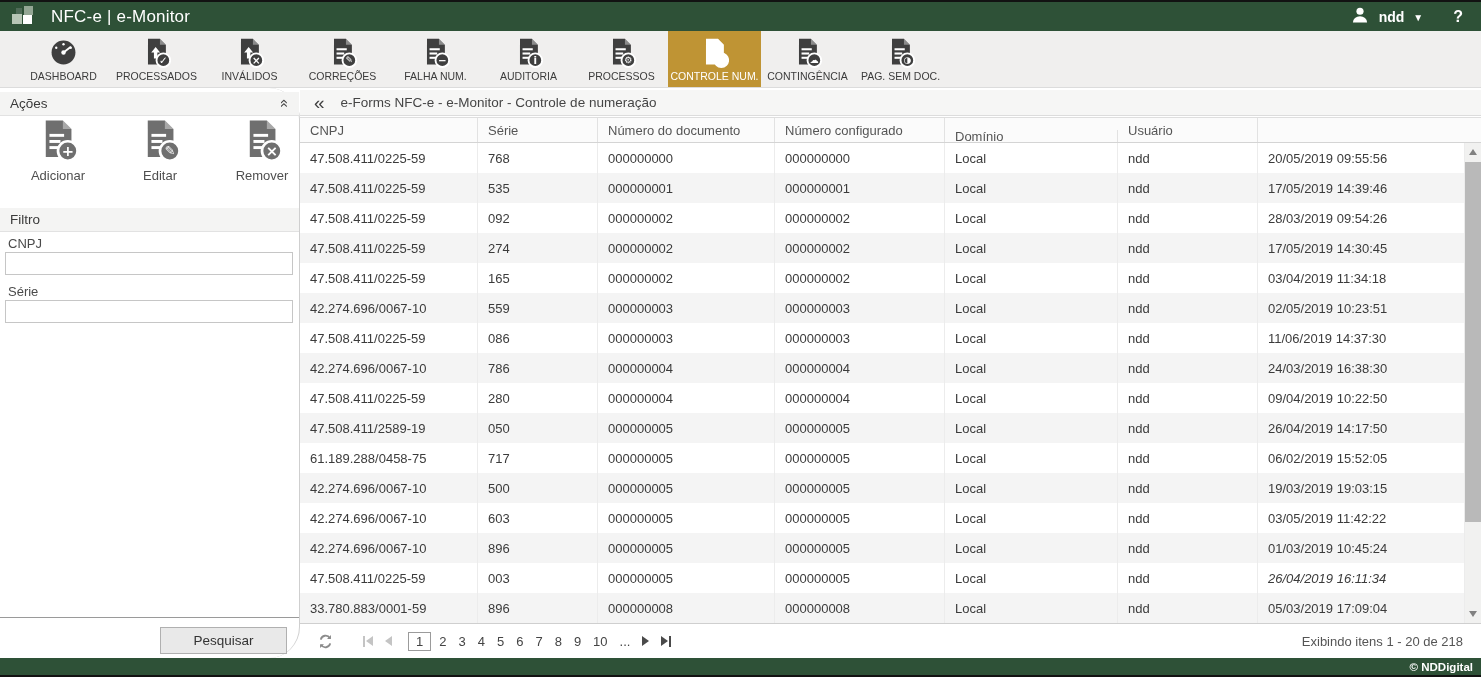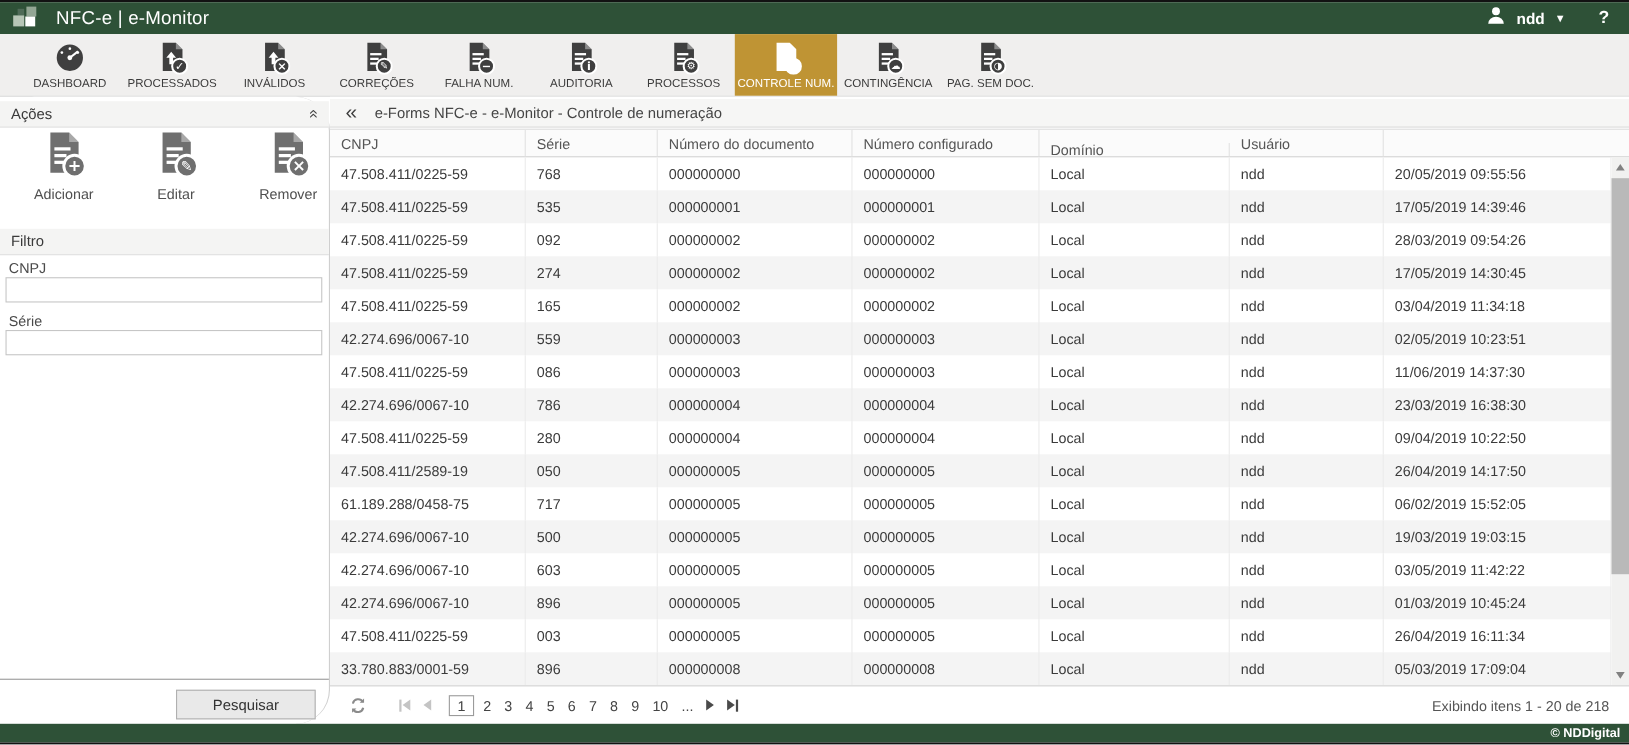--- a/index.html
+++ b/index.html
@@ -406,21 +406,21 @@
           <div class="td" style="width: 140px;">ndd</div>
           <div class="td" style="width: 207px;">11/06/2019 14:37:30</div>
         </div>
         <div class="tr alt">
           <div class="td" style="width: 178px;">42.274.696/0067-10</div>
           <div class="td" style="width: 120px;">786</div>
           <div class="td" style="width: 177px;">000000004</div>
           <div class="td" style="width: 170px;">000000004</div>
           <div class="td" style="width: 173px;">Local</div>
           <div class="td" style="width: 140px;">ndd</div>
-          <div class="td" style="width: 207px;">23/03/2019 16:38:30</div>
+          <div class="td" style="width: 207px;">24/03/2019 16:38:30</div>
         </div>
         <div class="tr">
           <div class="td" style="width: 178px;">47.508.411/0225-59</div>
           <div class="td" style="width: 120px;">280</div>
           <div class="td" style="width: 177px;">000000004</div>
           <div class="td" style="width: 170px;">000000004</div>
           <div class="td" style="width: 173px;">Local</div>
           <div class="td" style="width: 140px;">ndd</div>
           <div class="td" style="width: 207px;">09/04/2019 10:22:50</div>
         </div>
@@ -469,21 +469,21 @@
           <div class="td" style="width: 140px;">ndd</div>
           <div class="td" style="width: 207px;">01/03/2019 10:45:24</div>
         </div>
         <div class="tr">
           <div class="td" style="width: 178px;">47.508.411/0225-59</div>
           <div class="td" style="width: 120px;">003</div>
           <div class="td" style="width: 177px;">000000005</div>
           <div class="td" style="width: 170px;">000000005</div>
           <div class="td" style="width: 173px;">Local</div>
           <div class="td" style="width: 140px;">ndd</div>
-          <div class="td" style="width: 207px;">26/04/2019 16:11:34</div>
+          <div class="td" style="width: 207px; font-style: italic;">26/04/2019 16:11:34</div>
         </div>
         <div class="tr alt">
           <div class="td" style="width: 178px;">33.780.883/0001-59</div>
           <div class="td" style="width: 120px;">896</div>
           <div class="td" style="width: 177px;">000000008</div>
           <div class="td" style="width: 170px;">000000008</div>
           <div class="td" style="width: 173px;">Local</div>
           <div class="td" style="width: 140px;">ndd</div>
           <div class="td" style="width: 207px;">05/03/2019 17:09:04</div>
         </div>

